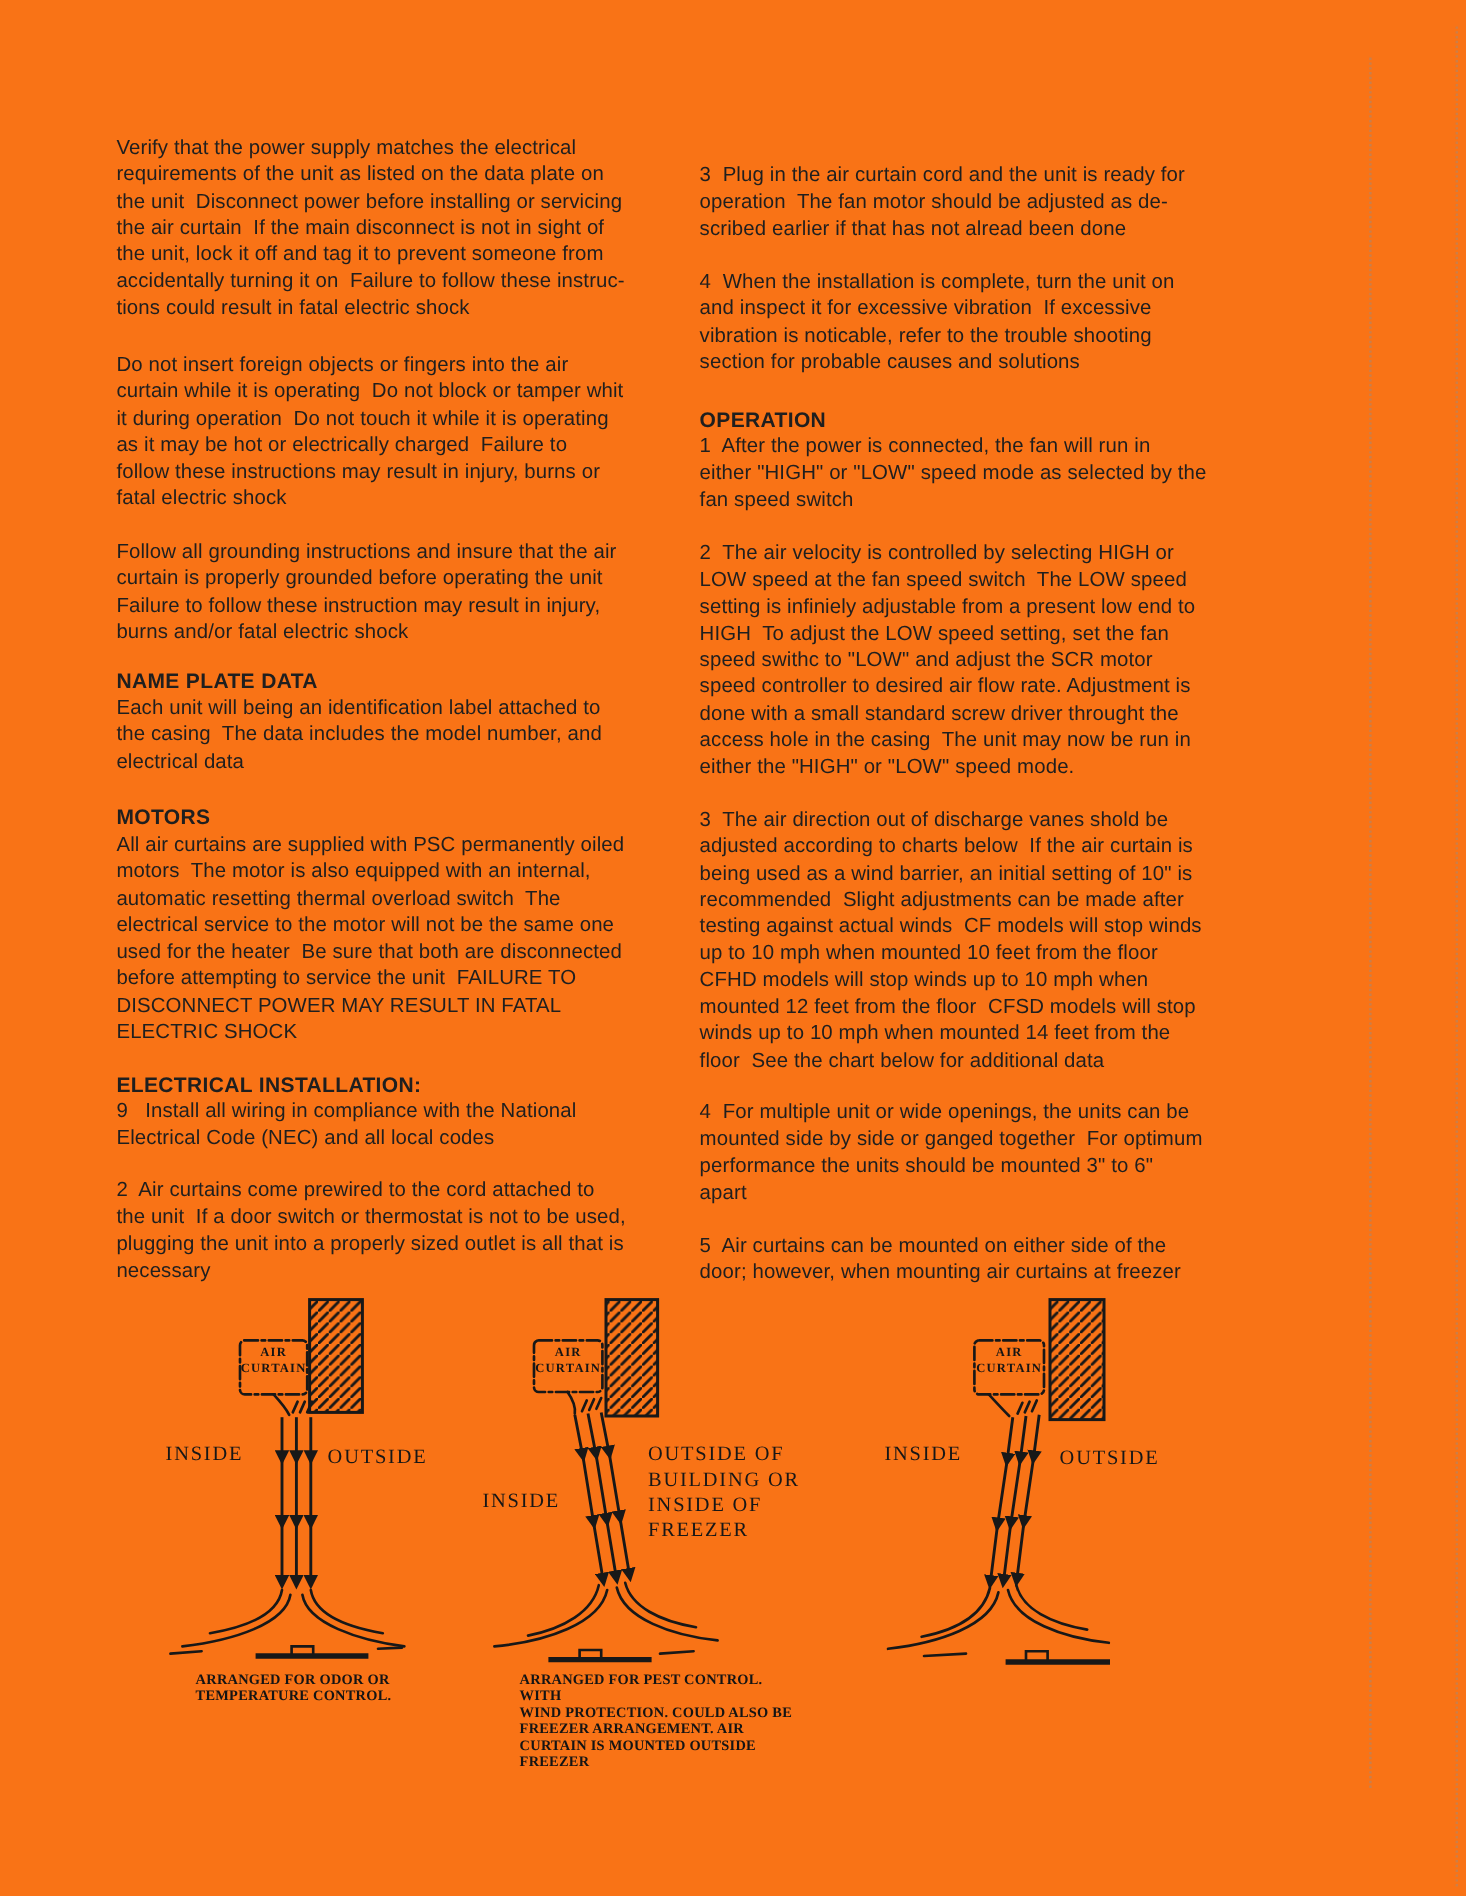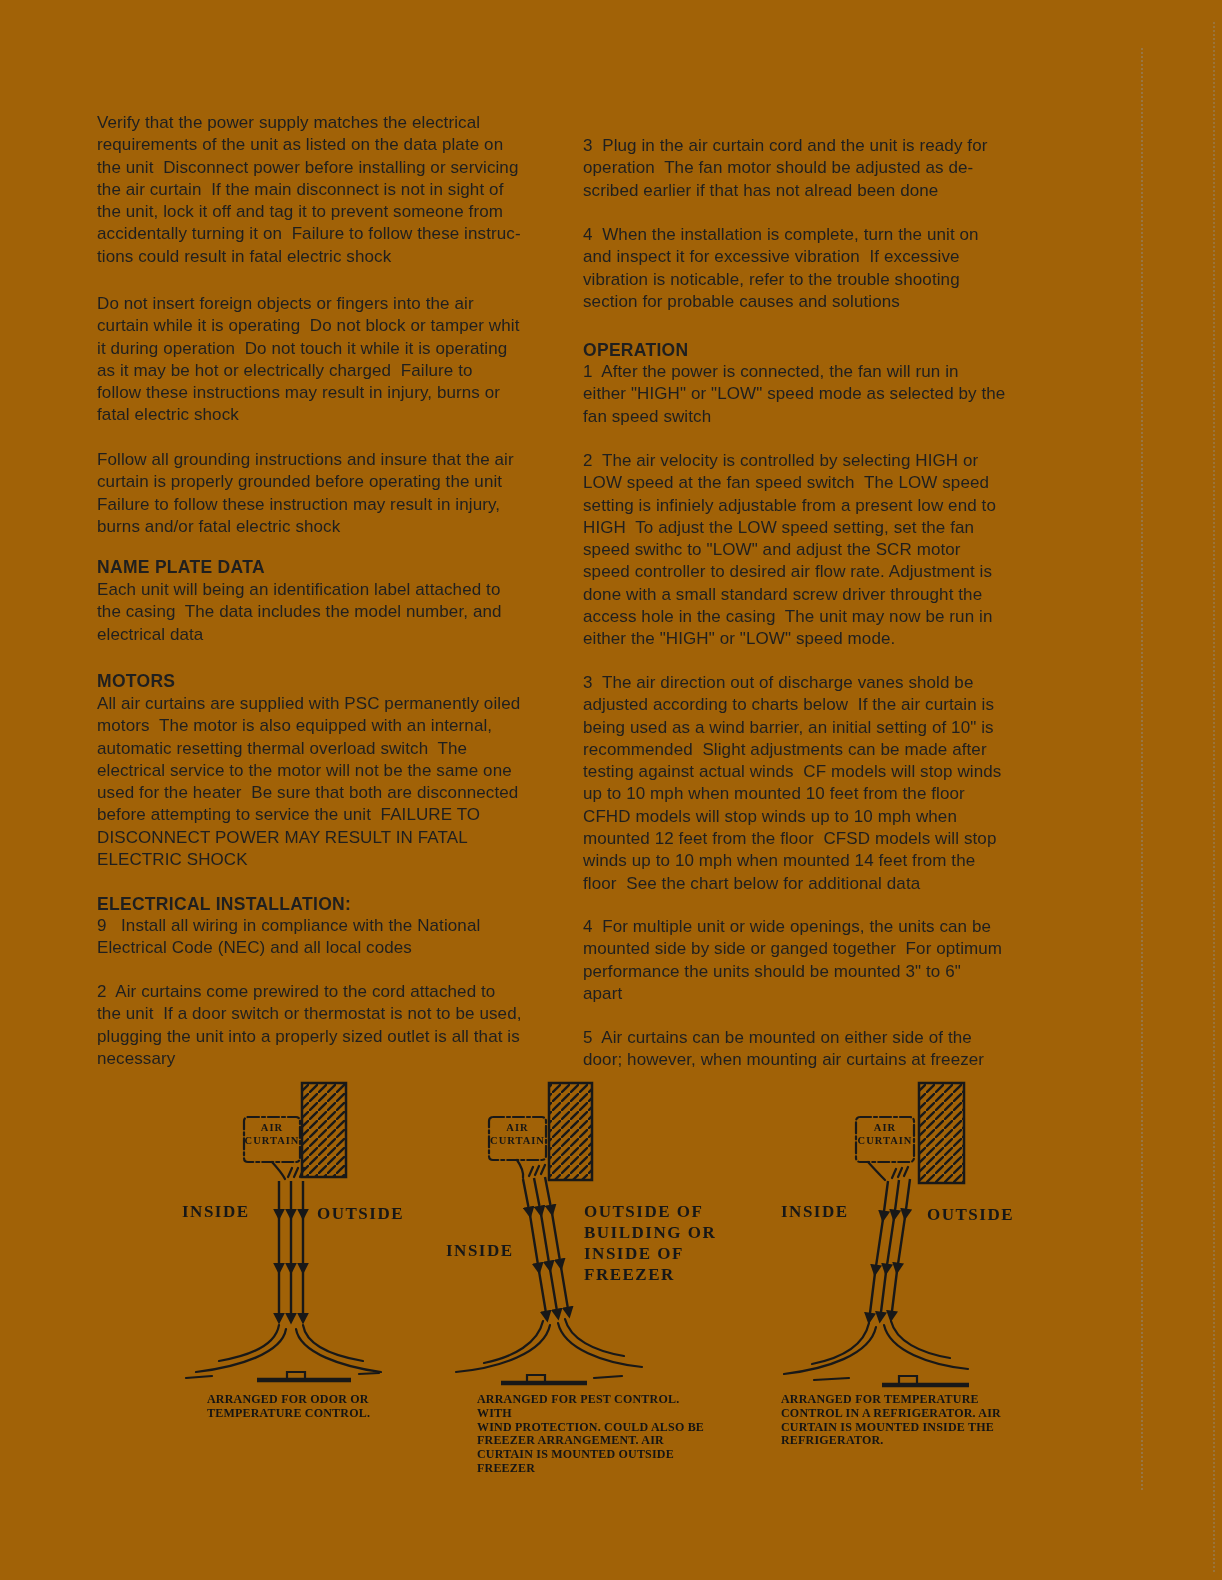--- a/index.html
+++ b/index.html
@@ -1,40 +1,40 @@
 <!DOCTYPE html>
 <html><head>
 <meta charset="utf-8">
 <style>
   html,body{margin:0;padding:0;background:#e8e8e8;}
   .page{
-    position:relative;width:1222px;height:1580px;background:#a16207;
+    position:relative;width:1222px;height:1580px;background:#f97316;
     font-family:"Liberation Sans",sans-serif;color:#1f1f1f;overflow:hidden;
     margin:0 auto;
   }
   .para{
     position:absolute;white-space:pre-wrap;
     font-size:17px;line-height:22.3px;letter-spacing:.1px;
   }
   .heading{
     position:absolute;white-space:pre-wrap;
     font-size:17.5px;line-height:22px;font-weight:bold;letter-spacing:.3px;
   }
   .heading.underline{}
-  .diagram{position:absolute;margin-left:44px;}
+  .diagram{position:absolute;}
   .diagram svg{position:absolute;left:0;top:0;}
   .aircurtain-label{
     position:absolute;text-align:center;white-space:pre-wrap;
     font-family:"Liberation Serif",serif;font-size:10.5px;line-height:12.5px;
     letter-spacing:1px;font-weight:600;color:#151515;
   }
   .side-label{
     position:absolute;white-space:pre-wrap;
     font-family:"Liberation Serif",serif;font-size:17px;line-height:21px;
-    letter-spacing:1.5px;font-weight:700;color:#171717;
+    letter-spacing:1.5px;font-weight:400;color:#171717;
   }
   .caption{
     position:absolute;white-space:pre-wrap;
     font-family:"Liberation Serif",serif;font-size:12px;line-height:13.8px;
     font-weight:bold;letter-spacing:.2px;color:#141414;
   }
   .scan-line{position:absolute;width:0;border-left:2px dotted #8f8f8f;}
   .scan-line.a{left:1141px;top:48px;height:1442px;opacity:.45;}
   .scan-line.b{left:1213px;top:22px;height:1550px;opacity:.40;}
   .diag-stroke{stroke:#181818;fill:none;stroke-width:2.2;stroke-linecap:round;}
@@ -242,22 +242,18 @@
         <path d="M120,250 C126,276 166,290 204,294"></path>
         <line x1="50" y1="305" x2="85" y2="303"></line>
       </g>
       <path d="M135,310 L135,301 L153,301 L153,310" class="diag-stroke"></path>
       <line x1="118" y1="310" x2="205" y2="310" stroke="#181818" stroke-width="4.5"></line>
     </svg>
     <div class="aircurtain-label" style="left:92px;top:47px;width:58px">AIR
 CURTAIN</div>
     <div class="side-label" style="left:17px;top:126px">INSIDE</div>
     <div class="side-label" style="left:163px;top:129px">OUTSIDE</div>
-    <div class="caption" style="left:17px;top:318px;width:240px">ARRANGED FOR TEMPERATURE
-CONTROL IN A REFRIGERATOR. AIR
-CURTAIN IS MOUNTED INSIDE THE
-REFRIGERATOR.</div>
   </div>
 
   <div class="scan-line a"></div>
   <div class="scan-line b"></div>
 
 </div>
 
 </body></html>

